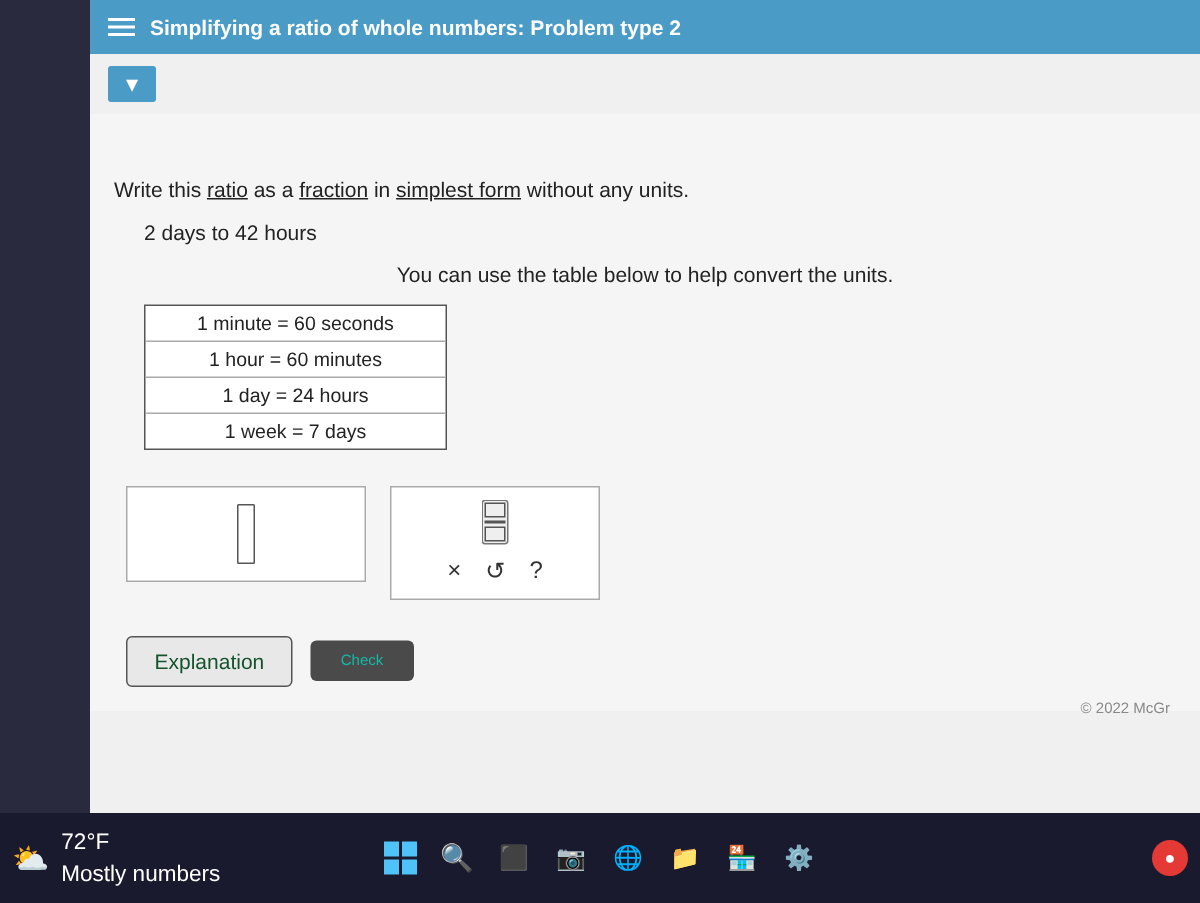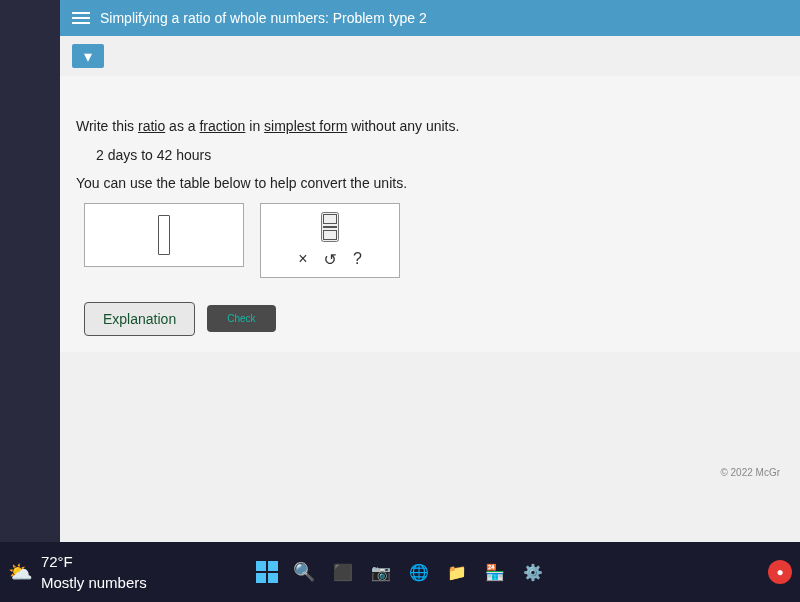--- a/index.html
+++ b/index.html
@@ -43,21 +43,21 @@
     .hamburger-icon span {
       width: 18px;
       height: 2px;
       background: white;
       display: block;
     }
 
     .header-title {
       color: white;
       font-size: 14px;
-      font-weight: normal;
+      font-weight: bold;
     }
 
     
     .dropdown-btn {
       background: #4a9cc7;
       border: none;
       width: 32px;
       height: 24px;
       display: flex;
       align-items: center;
@@ -94,20 +94,21 @@
       font-size: 14px;
       color: #222;
       margin-left: 20px;
       margin-bottom: 12px;
     }
 
     .convert-text {
       font-size: 14px;
       color: #222;
       margin-bottom: 12px;
+      text-align: center;
     }
 
     
     .conversion-table {
       border: 1.5px solid #555;
       display: inline-block;
       margin-left: 20px;
       margin-bottom: 24px;
       background: white;
     }
@@ -365,20 +366,26 @@
 
     <p class="problem-text">
       Write this <span class="underline">ratio</span> as a <span class="underline">fraction</span> in <span class="underline">simplest form</span> without any units.
     </p>
 
     <p class="ratio-line">2 days to 42 hours</p>
 
     <p class="convert-text">You can use the table below to help convert the units.</p>
 
     
+    <div class="conversion-table">
+      <div class="table-row">1 minute  = 60 seconds</div>
+      <div class="table-row">1 hour  = 60 minutes</div>
+      <div class="table-row">1 day  = 24 hours</div>
+      <div class="table-row">1 week  = 7 days</div>
+    </div>
 
     
     <div class="input-area">
 
       <div class="text-input-box">
         <div class="cursor-indicator"></div>
       </div>
 
       <div class="fraction-panel">
         <button class="fraction-icon">

